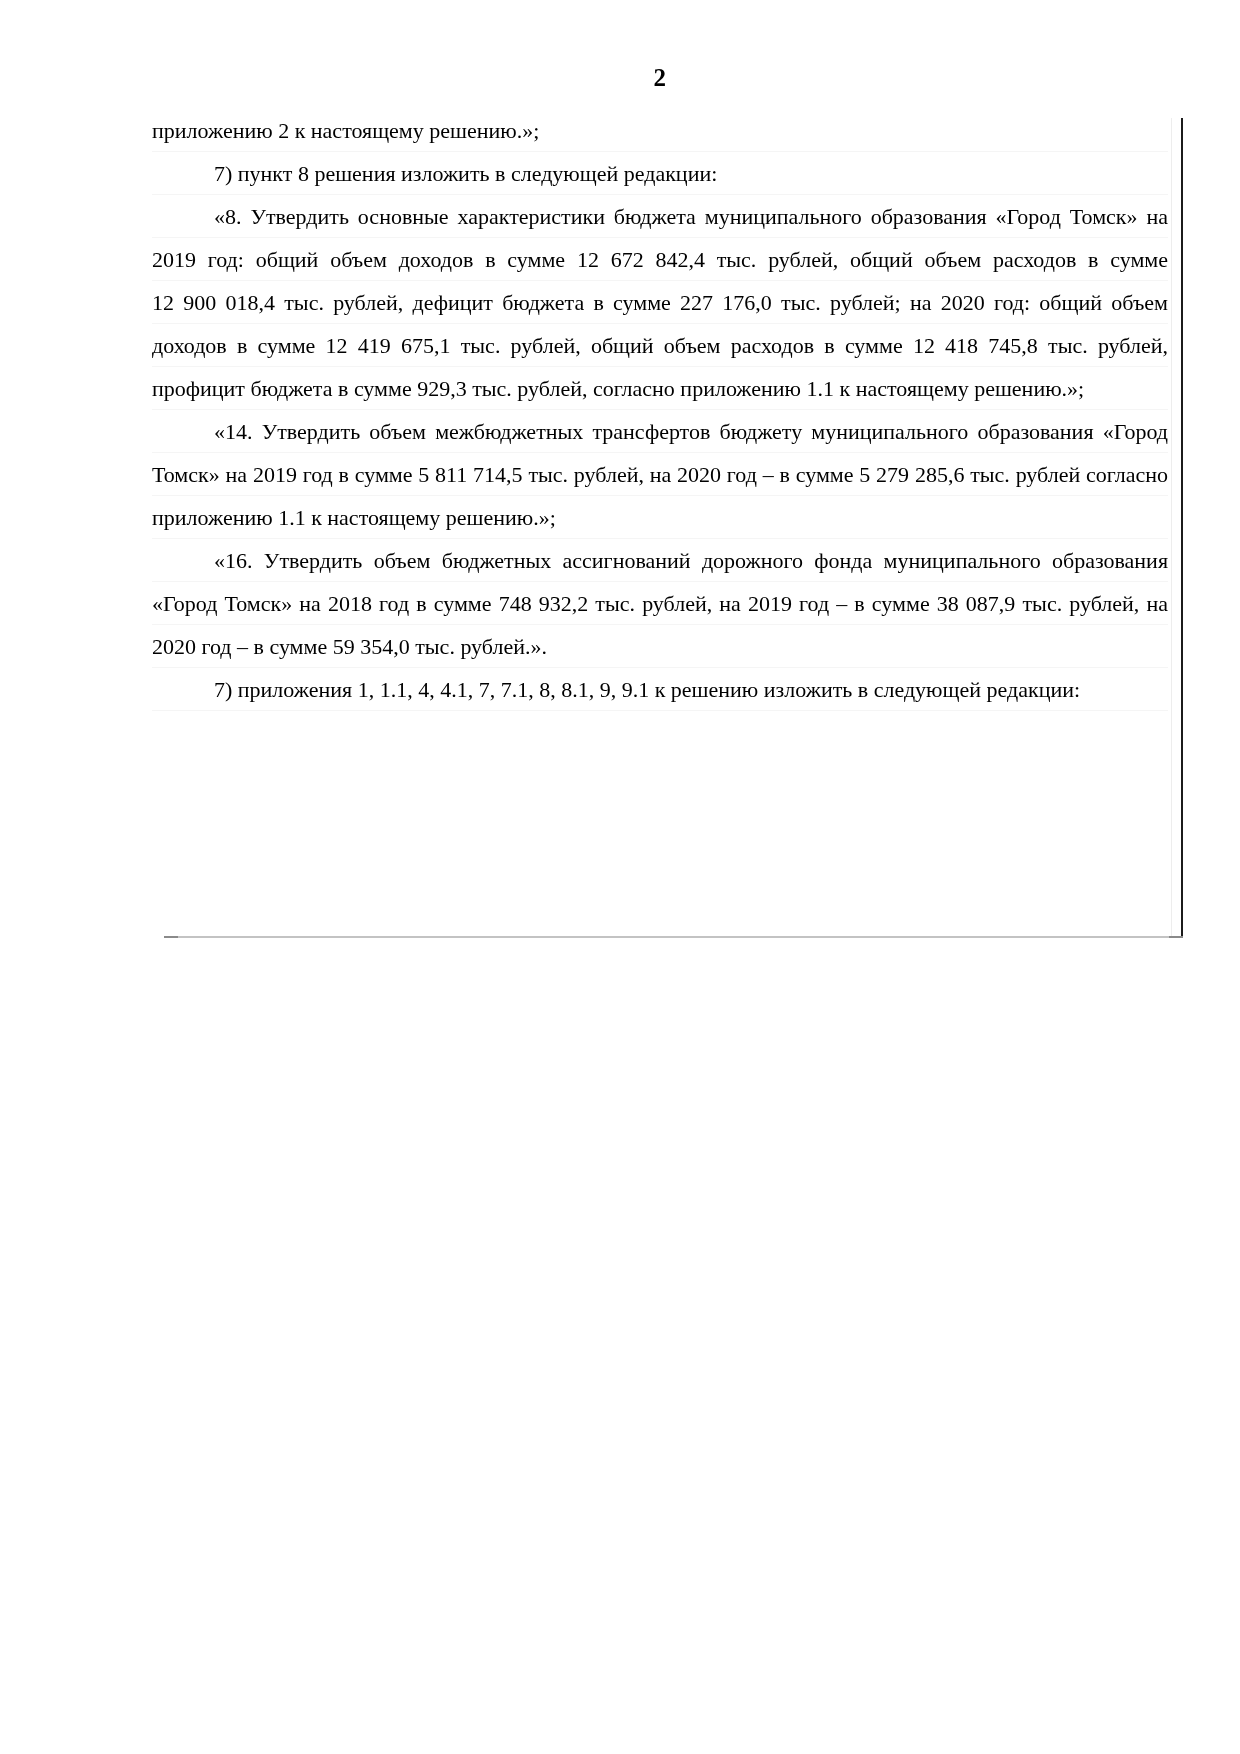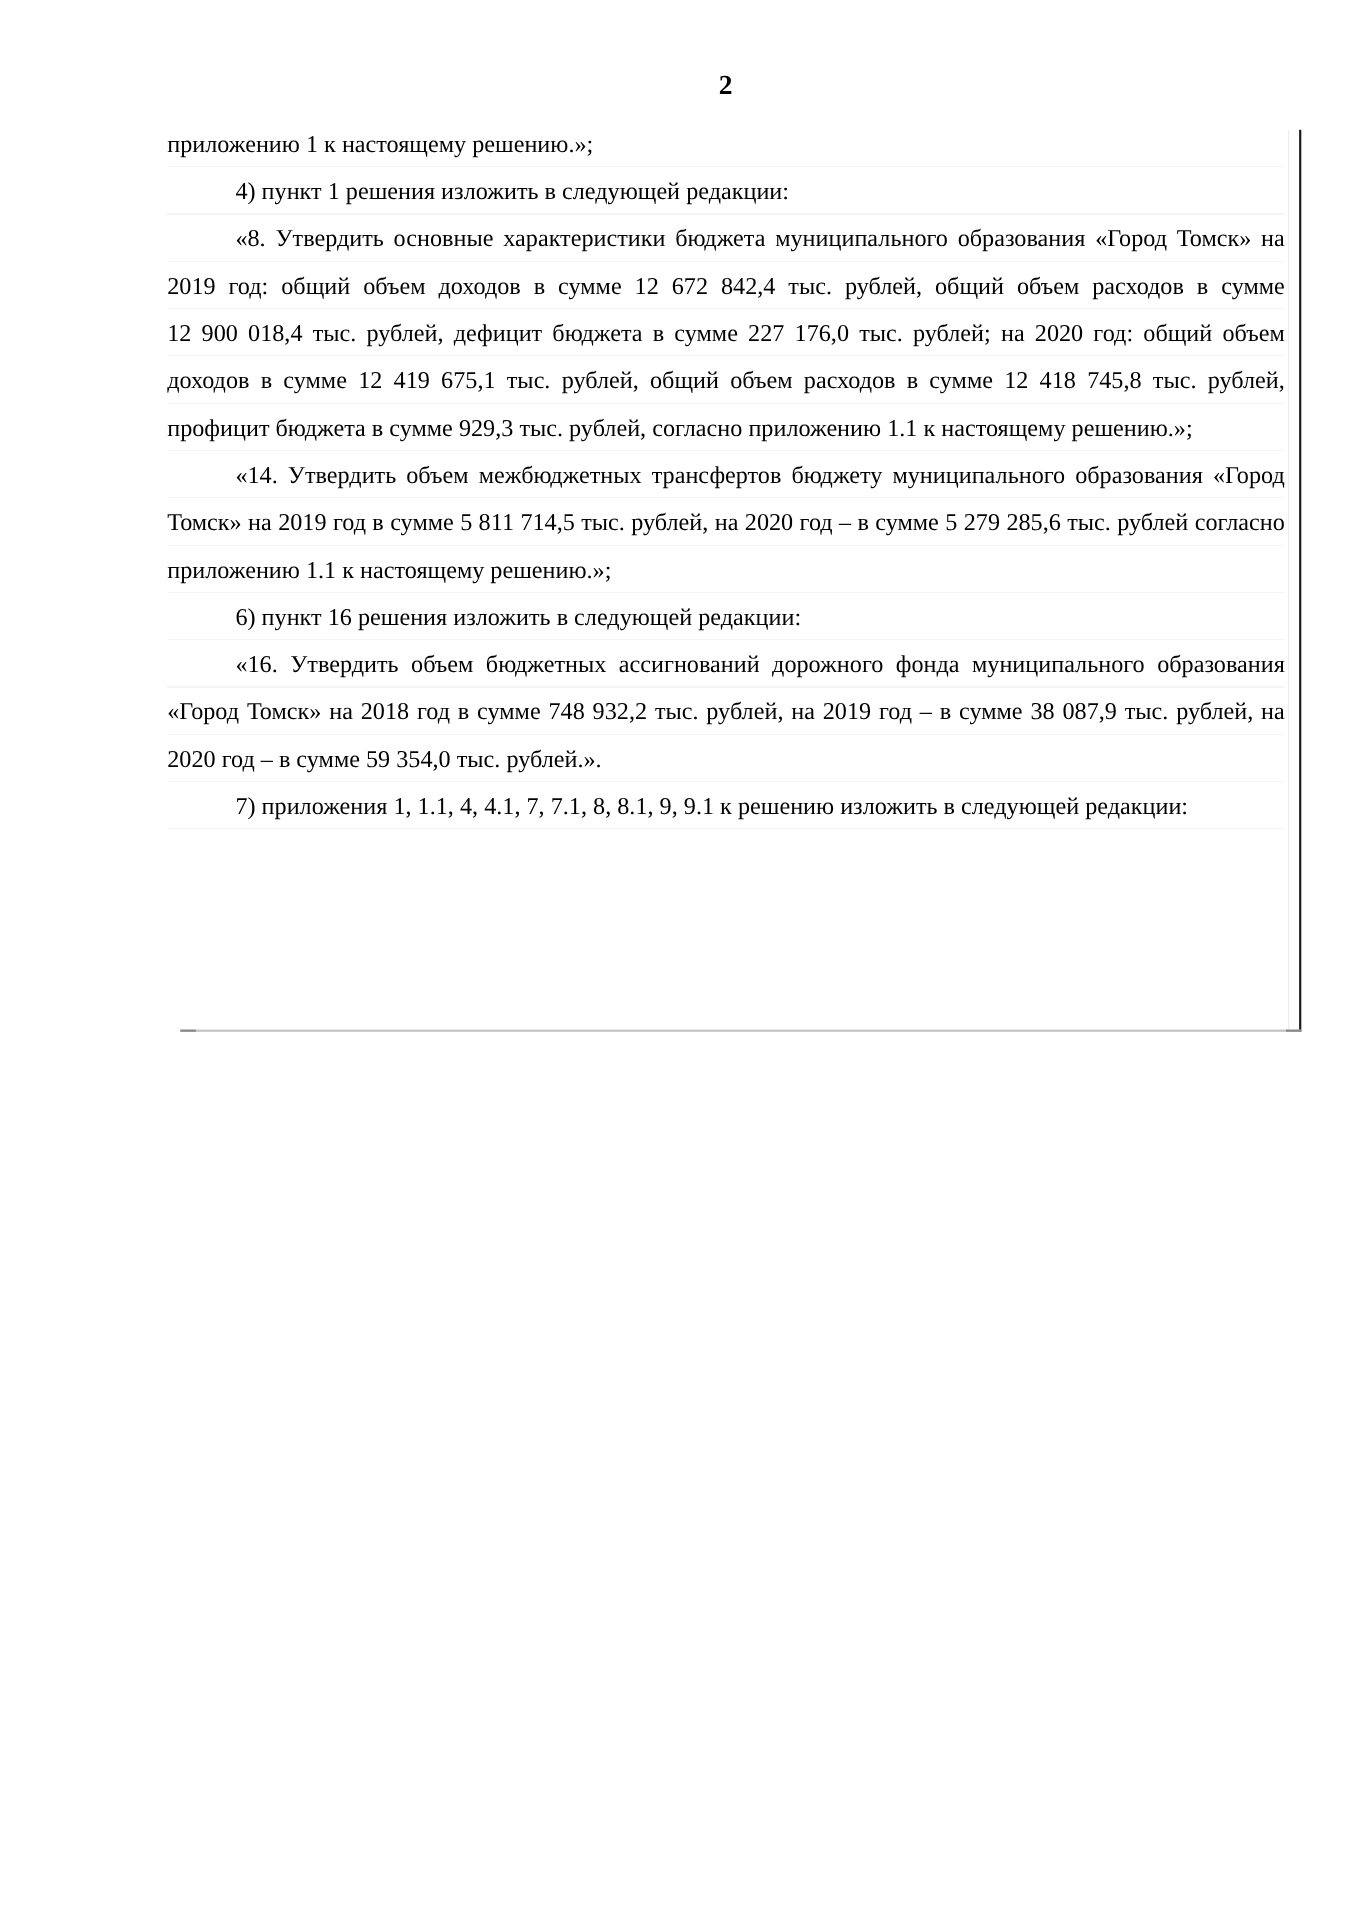--- a/index.html
+++ b/index.html
@@ -91,25 +91,24 @@
   }
 </style>
 </head>
 <body>
 
 <div class="page">
 
   <div class="page-number">2</div>
 
   <div class="content">
-      <p class="para">приложению 1 к настоящему решению.»;</p>
-      <p class="para indent">4) пункт 1 решения изложить в следующей редакции:</p>
+      <p class="para">приложению 2 к настоящему решению.»;</p>
+      <p class="para indent">7) пункт 8 решения изложить в следующей редакции:</p>
       <p class="para indent">«8.&nbsp;Утвердить основные характеристики бюджета муниципального образования «Город Томск» на 2019 год: общий объем доходов в сумме 12&nbsp;672&nbsp;842,4&nbsp;тыс.&nbsp;рублей, общий объем расходов в сумме 12&nbsp;900&nbsp;018,4&nbsp;тыс.&nbsp;рублей, дефицит бюджета в сумме 227&nbsp;176,0&nbsp;тыс.&nbsp;рублей; на 2020 год: общий объем доходов в сумме 12&nbsp;419&nbsp;675,1&nbsp;тыс.&nbsp;рублей, общий объем расходов в сумме 12&nbsp;418&nbsp;745,8&nbsp;тыс.&nbsp;рублей, профицит бюджета в&nbsp;сумме 929,3&nbsp;тыс.&nbsp;рублей, согласно приложению 1.1 к настоящему решению.»;</p>
       <p class="para indent">«14.&nbsp;Утвердить объем межбюджетных трансфертов бюджету муниципального образования «Город Томск» на 2019 год в сумме 5&nbsp;811&nbsp;714,5&nbsp;тыс.&nbsp;рублей, на 2020 год – в сумме 5&nbsp;279&nbsp;285,6&nbsp;тыс.&nbsp;рублей согласно приложению 1.1 к настоящему решению.»;</p>
-      <p class="para indent">6) пункт 16 решения изложить в следующей редакции:</p>
       <p class="para indent">«16.&nbsp;Утвердить объем бюджетных ассигнований дорожного фонда муниципального образования «Город Томск» на 2018 год в сумме 748&nbsp;932,2&nbsp;тыс.&nbsp;рублей, на 2019 год – в&nbsp;сумме 38&nbsp;087,9 тыс. рублей, на 2020 год – в сумме 59&nbsp;354,0 тыс. рублей.».</p>
       <p class="para indent">7) приложения 1, 1.1, 4, 4.1, 7, 7.1, 8, 8.1, 9, 9.1 к решению изложить в&nbsp;следующей редакции:</p>
     </div>
 
   <div class="vline-faint"></div>
   <div class="vline-dark"></div>
 
   <div class="hline">
     <span class="cap-left"></span>
     <span class="cap-right"></span>

